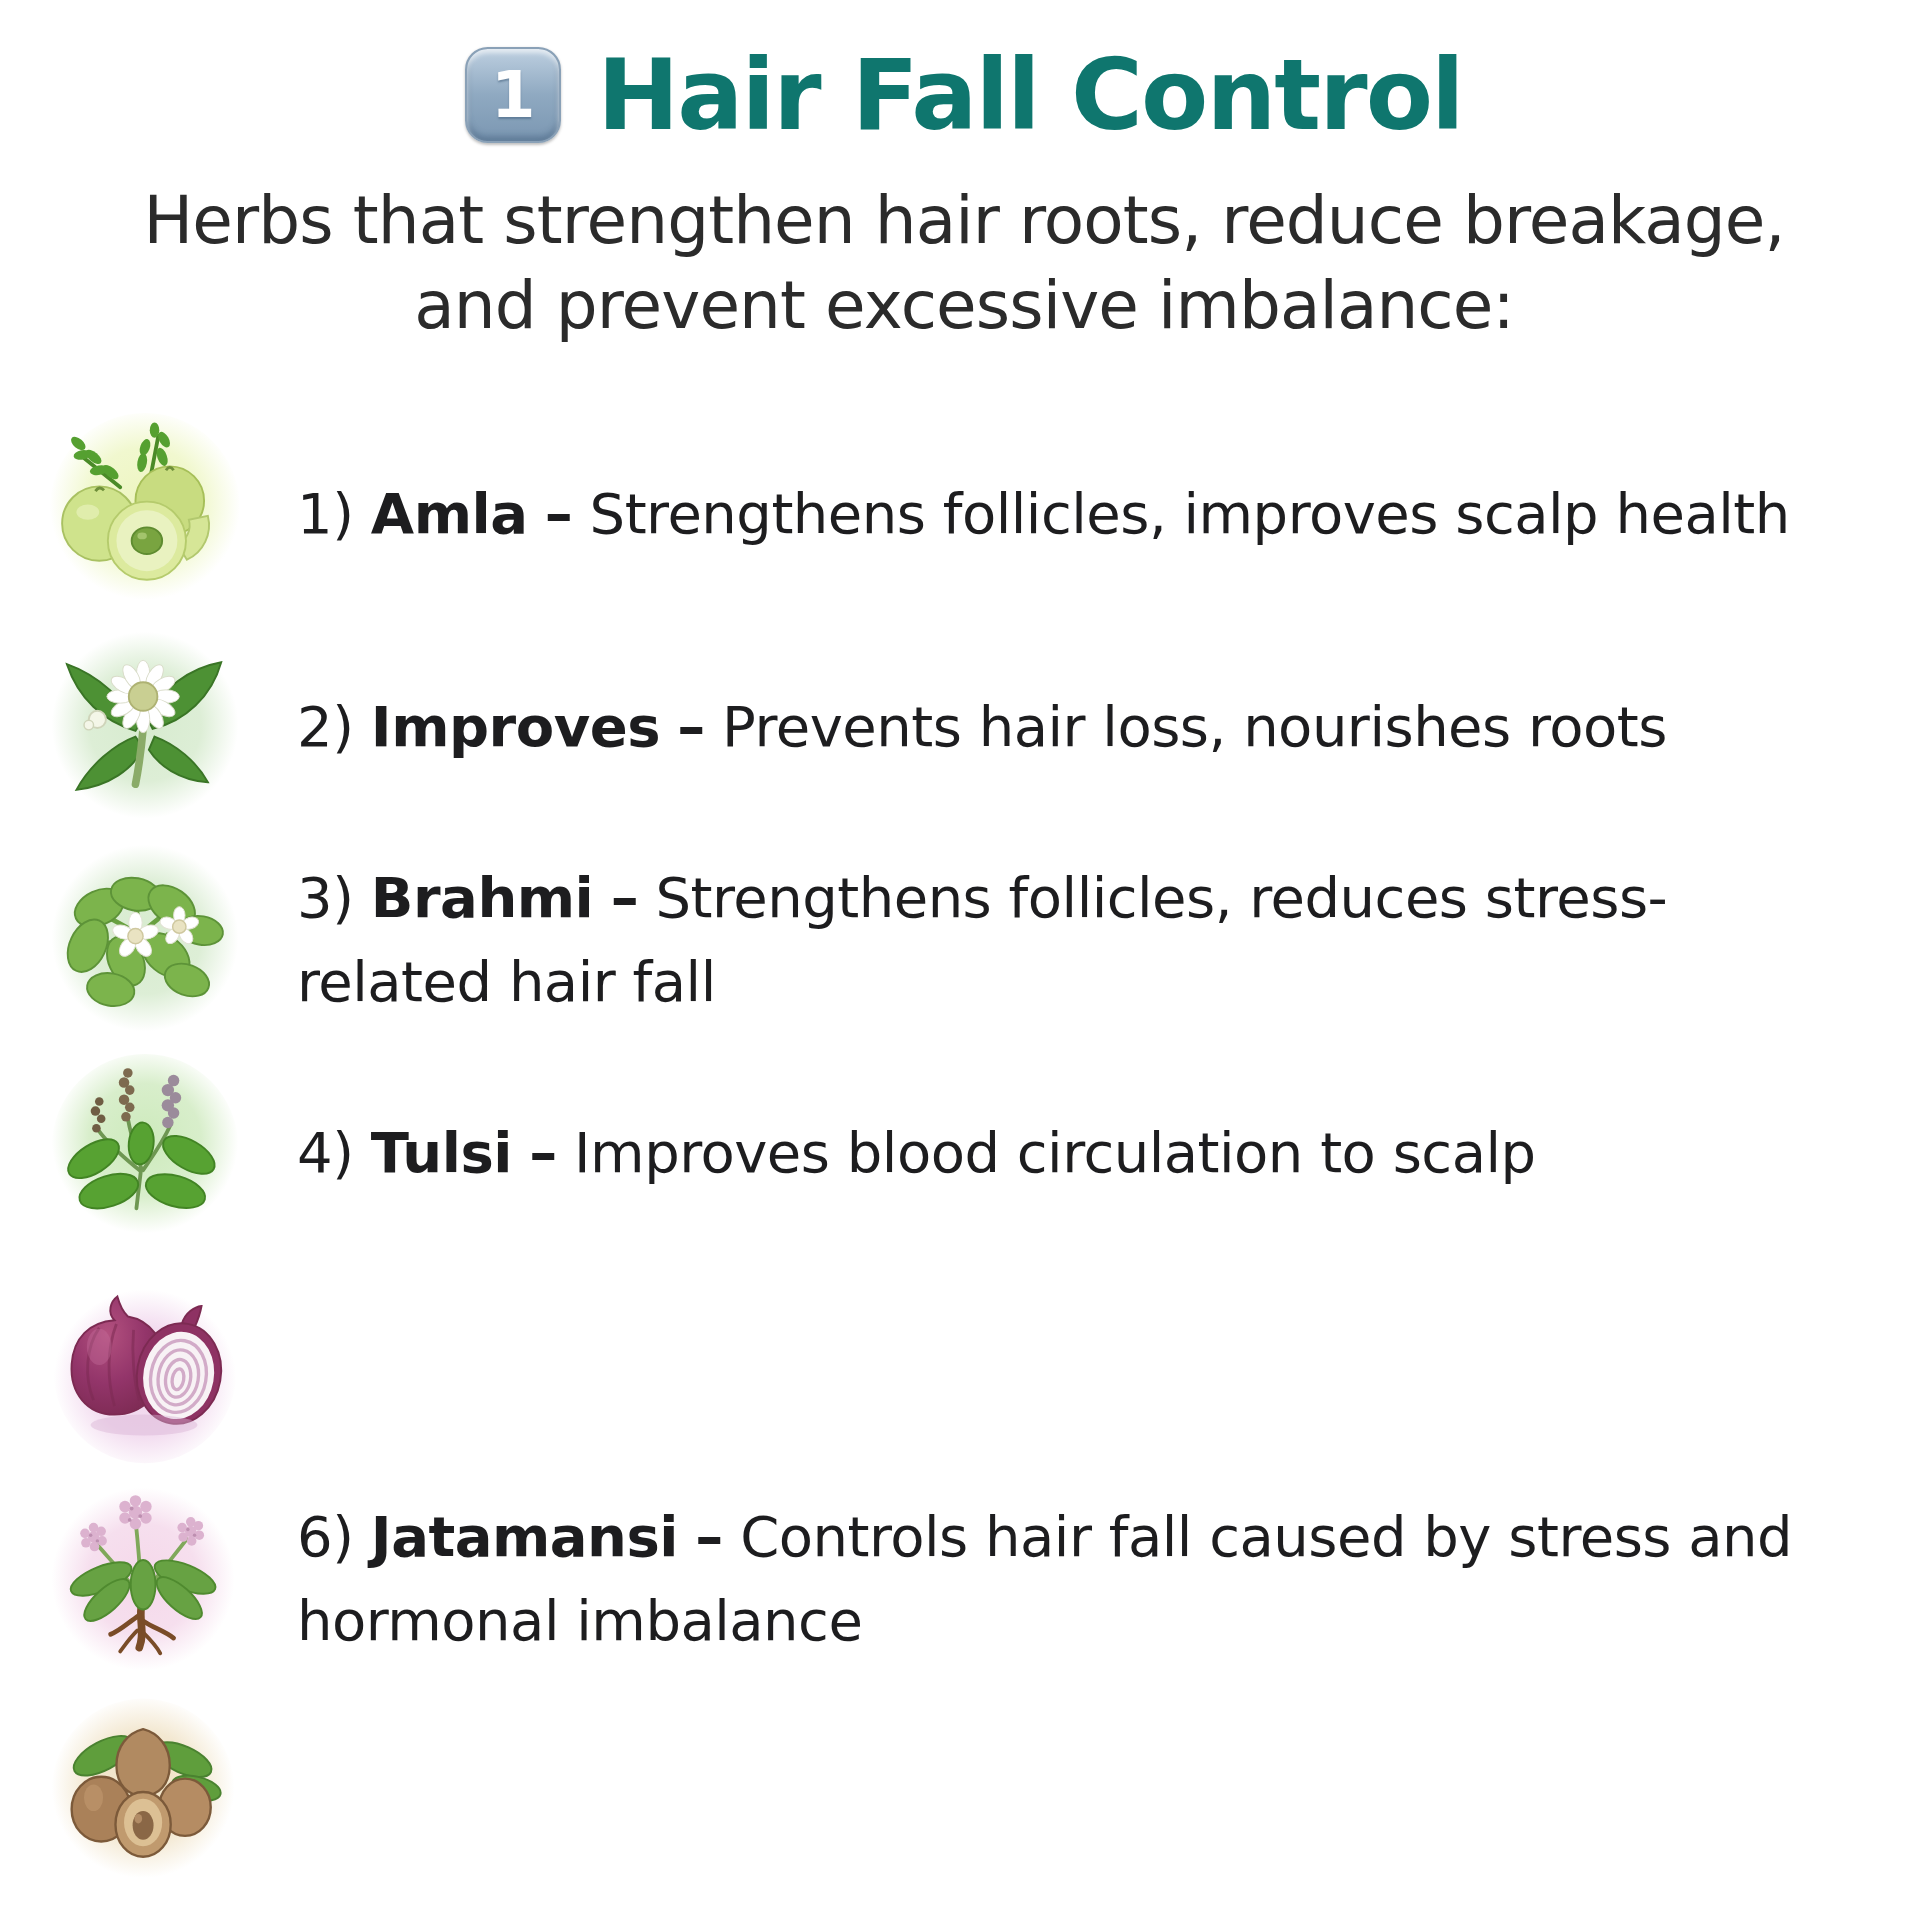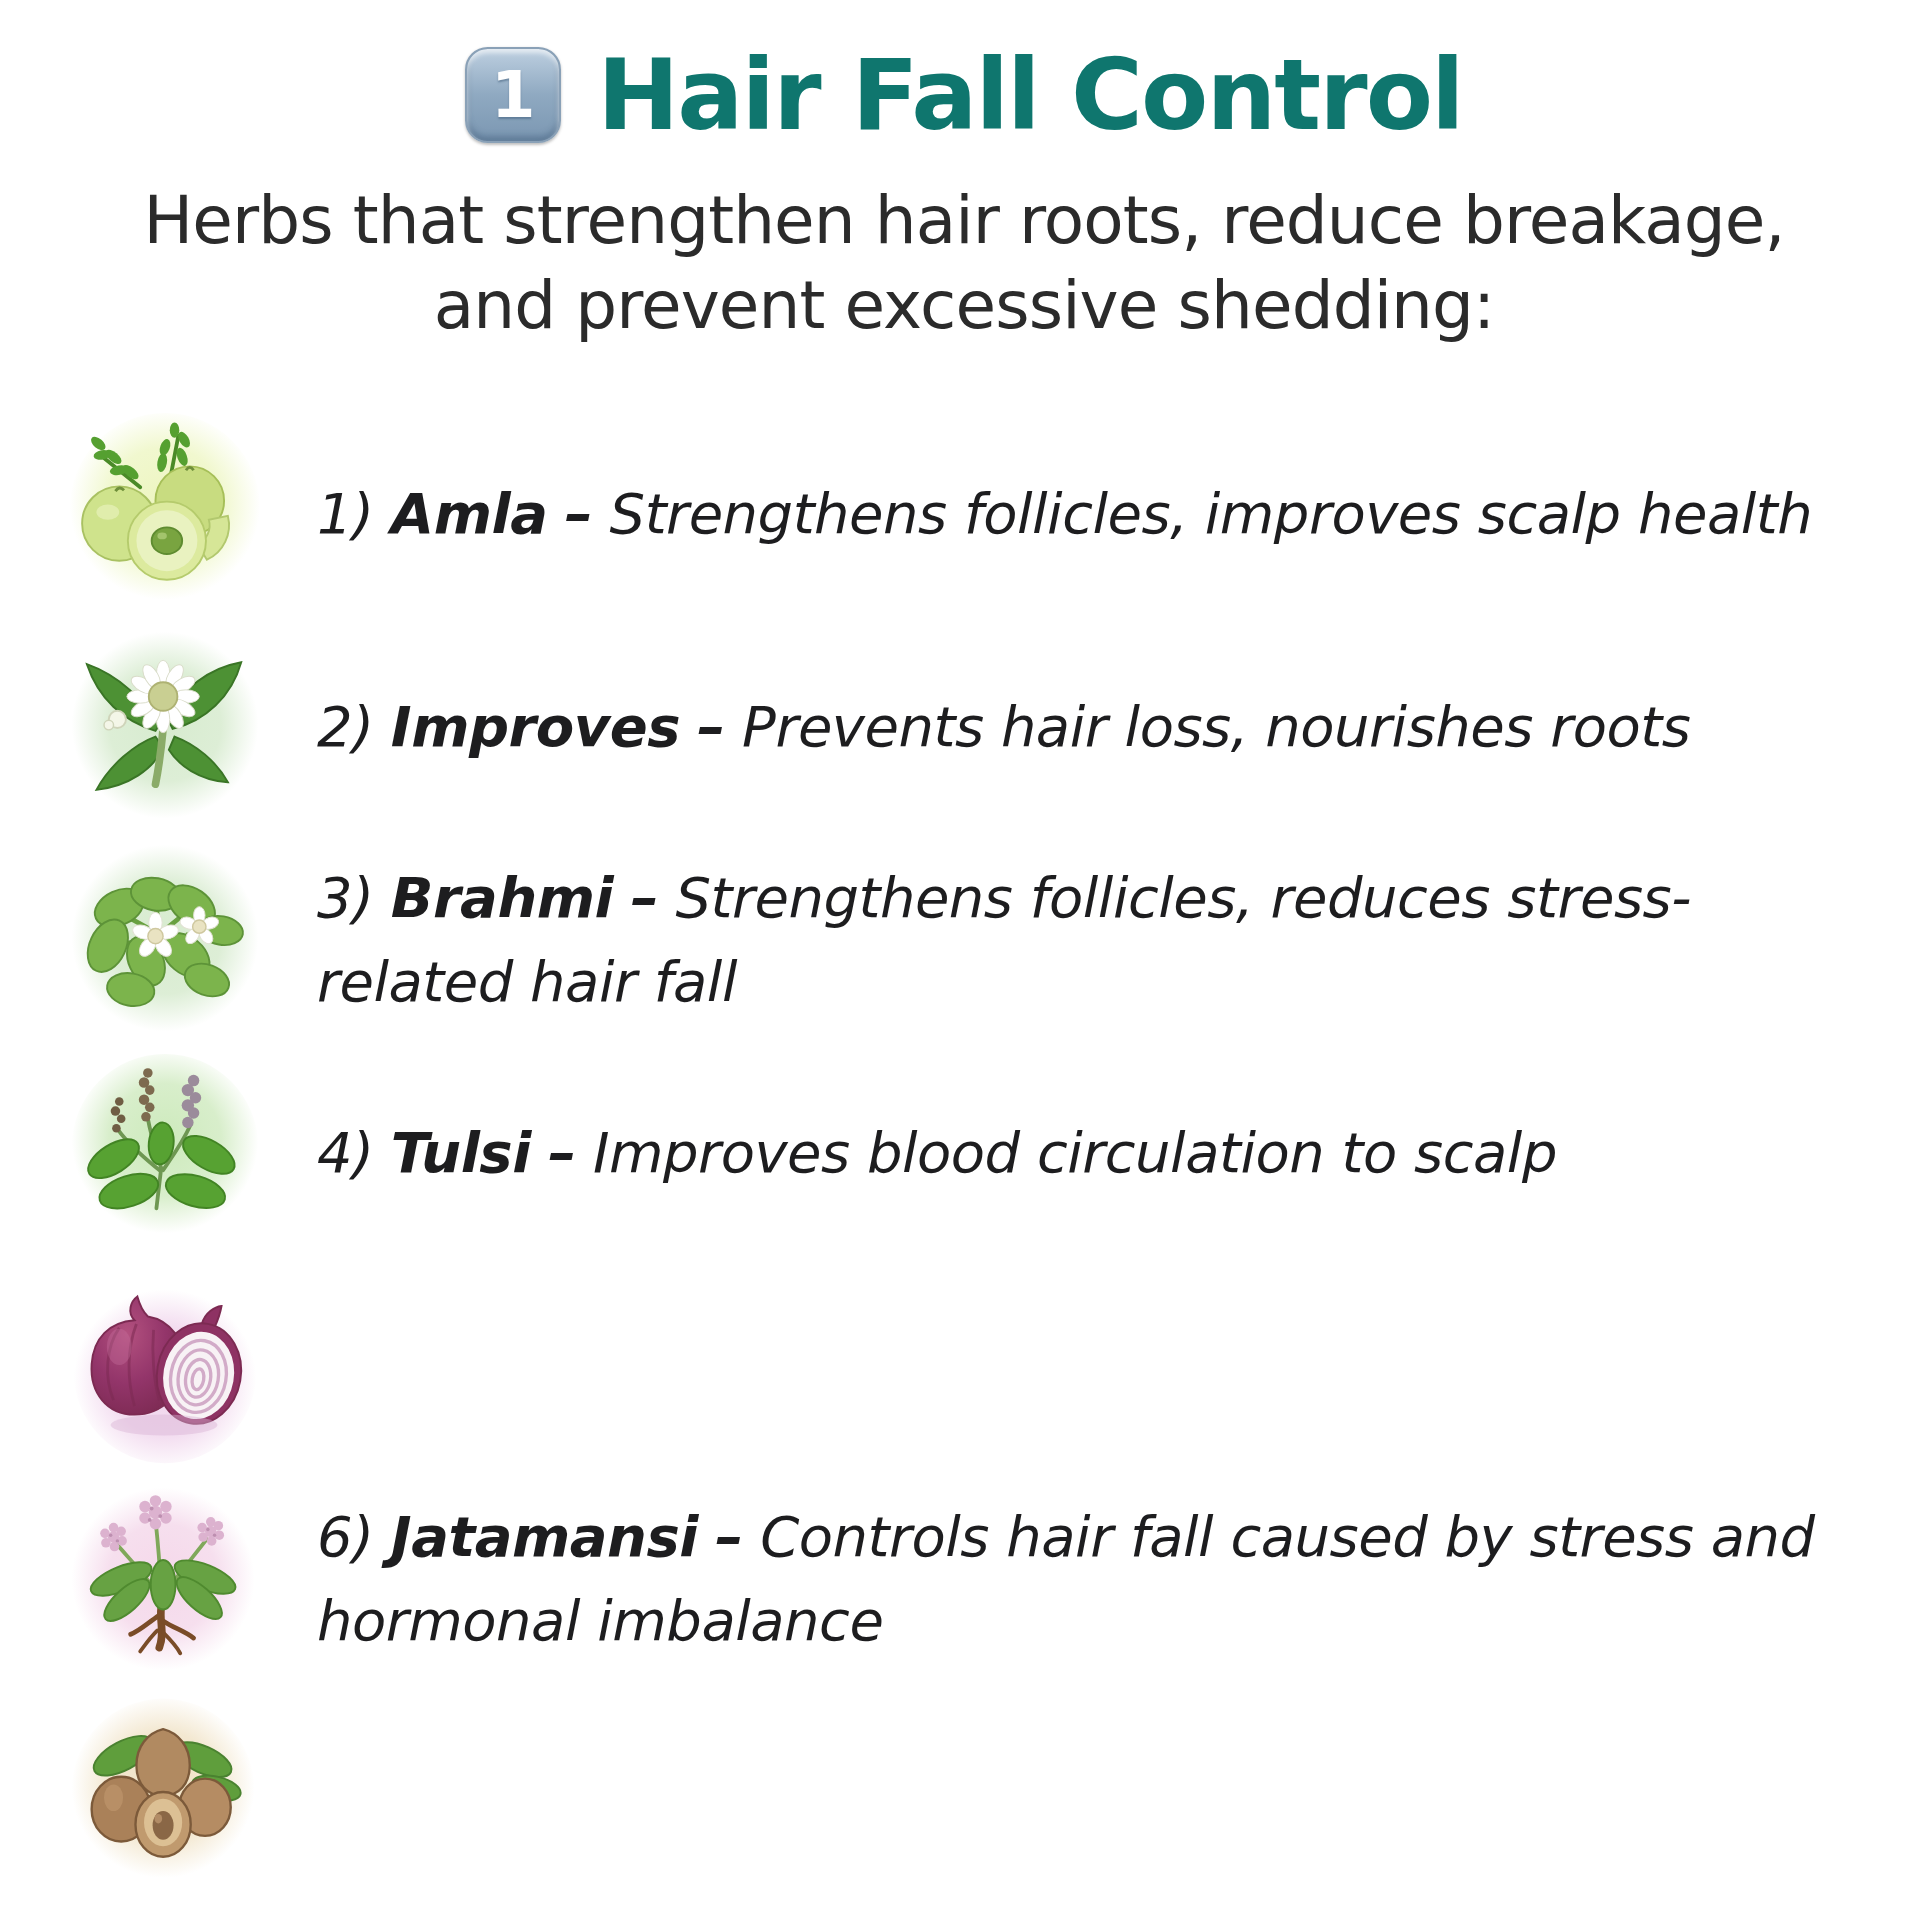--- a/index.html
+++ b/index.html
@@ -14,21 +14,21 @@
             background:linear-gradient(180deg,#bdcfe0 0%,#8fa9c1 50%,#7b97b2 100%);
             border:2.8px solid #8aa1b7;
             box-shadow: inset 0 3.8px 5.6px rgba(255,255,255,.65), inset 0 -4.7px 6.6px rgba(40,70,100,.35), 0 1.9px 2.8px rgba(0,0,0,.25);
             display:flex; align-items:center; justify-content:center; }
   .keycap span { font-size:64px; font-weight:700; color:#ffffff; text-shadow:0 1.9px 1.9px rgba(60,90,120,.5); }
   .title { font-size:98px; font-weight:700; color:#0f766e; letter-spacing:-1.9px; line-height:1.25; }
   .subtitle { font-size:66px; font-weight:400; color:#2b2b2b; line-height:1.3;
               max-width:1676px; margin:21px auto 0; letter-spacing:-0.9px; }
 
   
-  .list { margin-top:58px; padding-left:64px;font-style:italic; }
+  .list { margin-top:58px; padding-left:44px; }
   .row { display:flex; align-items:center; height:213px; }
   .icon-wrap { width:202px; height:202px; flex:0 0 202px; margin-right:51px;
                display:flex; align-items:center; justify-content:center; }
   .icon-wrap svg { width:202px; height:202px; display:block; }
   .item-text { font-size:56px; line-height:1.5; color:#1d1d1f; letter-spacing:-0.5px;
                max-width:1563px; padding-right:19px; }
   .row-7 .item-text { max-width:1469px; }
   .num  { font-weight:400; }
   .item-name { font-weight:700; }
   .sep  { font-weight:700; }
@@ -39,21 +39,21 @@
 
 <div class="canvas">
 
   <div class="header">
     <div class="title-line">
       <div class="keycap">
         <span>1</span>
       </div>
       <div class="title">Hair Fall Control</div>
     </div>
-    <div class="subtitle">Herbs that strengthen hair roots, reduce breakage, and prevent excessive shedding:</div>
+    <div class="subtitle">Herbs that strengthen hair roots, reduce breakage, and prevent excessive imbalance:</div>
   </div>
 
   <div class="list">
 
     <div class="row row-1">
       <div class="icon-wrap">
         <svg viewBox="0 0 212 212">
           <defs>
             <radialGradient id="glowA" cx="50%" cy="48%" r="50%">
               <stop offset="0%" stop-color="#edf5c0"></stop>

